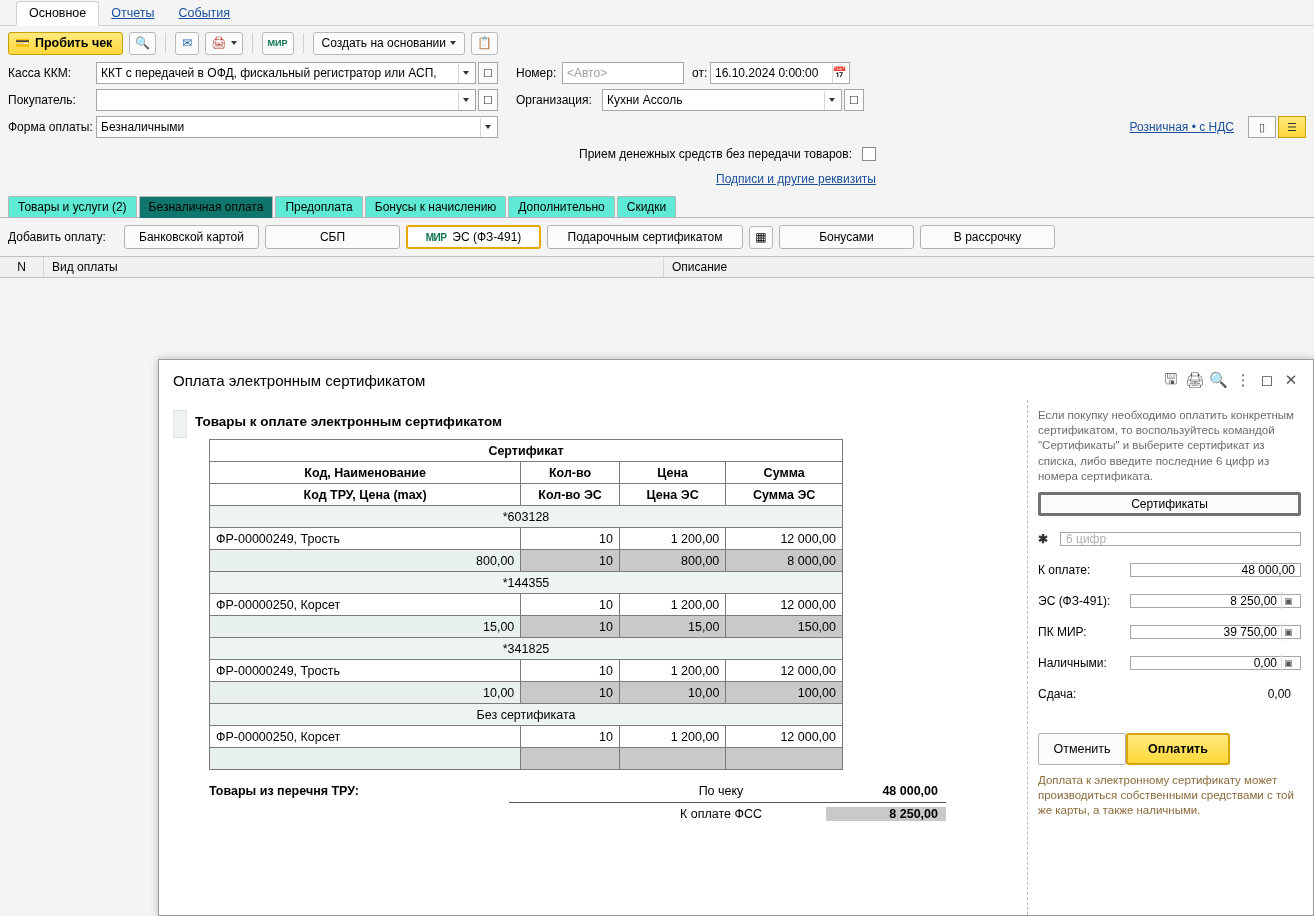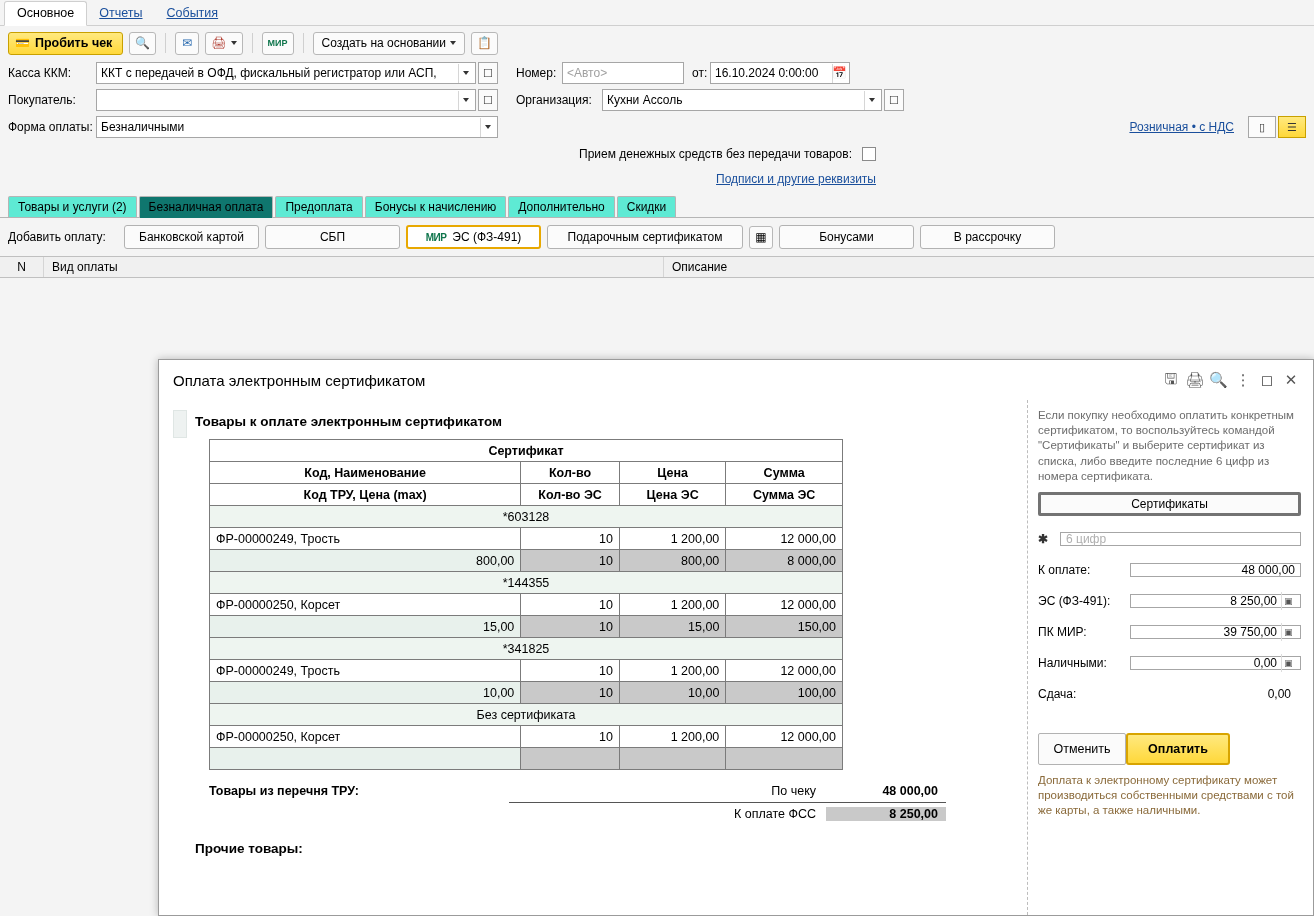--- a/index.html
+++ b/index.html
@@ -11,21 +11,21 @@
     font-family: "Liberation Sans", sans-serif;
     font-size: 12px;
     color: #000;
   }
   
   .topnav {
     height: 26px;
     background: #f4f4f4;
     display: flex;
     align-items: flex-end;
-    padding-left: 4px;
+    padding-left: 16px;
     border-bottom: 1px solid #cfcfcf;
   }
   .topnav .tab {
     padding: 4px 12px 5px 12px;
     font-size: 12.5px;
     cursor: default;
   }
   .topnav .tab.active {
     background: #fff;
     border: 1px solid #cfcfcf;
@@ -188,21 +188,21 @@
   table.cert td, table.cert th { border: 1px solid #7b7b7b; padding: 2px 6px; height: 22px; }
   table.cert th { text-align: center; font-weight: bold; }
   .row-sub td { background: #c9c9c9; text-align: right; }
   .row-sub td.first { background: #e8f1ec; }
   .grp td { background: #eef5f0; text-align: center; }
   .num { text-align: right; }
 
   .totals { margin-left: 36px; width: 737px; margin-top: 10px; font-size: 12.5px; }
   .totrow { display: flex; align-items: center; height: 22px; }
   .totrow .lbl { font-weight: bold; flex: 1; }
-  .totrow .mid { width: 200px; text-align: right; padding-right: 10px; }
+  .totrow .mid { width: 200px; text-align: center; padding-right: 10px; }
   .totrow .amt { width: 120px; text-align: right; font-weight: bold; padding-right: 8px; }
   .totrow.gray .amt { background: #c9c9c9; }
   .hr-t { border-top: 1px solid #555; width: 437px; margin-left: 300px; }
 
   .hint { font-size: 11.5px; color: #6c6c6c; line-height: 1.32; }
   .rbtn {
     height: 24px; border: 3px solid #737373; background: #fbfbfb;
     display: flex; align-items: center; justify-content: center;
     font-size: 12px; border-radius: 2px; margin: 8px 0 10px 0;
   }
@@ -293,21 +293,21 @@
   <div class="frow">
     <div class="flabel" style="width:88px;">Покупатель:</div>
     <div class="fld" style="width:380px;">
       <span class="val"></span>
       <span class="drop">
           <span class="caret"></span>
         </span>
     </div>
     <div class="extbtn">☐</div>
     <div class="flabel" style="width:104px;padding-left:18px;">Организация:</div>
-    <div class="fld" style="width:280px;">
+    <div class="fld" style="width:240px;">
       <span class="val">Кухни Ассоль</span>
       <span class="drop">
           <span class="caret"></span>
         </span>
     </div>
     <div class="extbtn">☐</div>
   </div>
 
   <div class="frow">
     <div class="flabel" style="width:88px;">Форма оплаты:</div>
@@ -481,21 +481,20 @@
           <div class="amt">48 000,00</div>
         </div>
         <div class="hr-t"></div>
         <div class="totrow gray">
           <div class="lbl"></div>
           <div class="mid">К оплате ФСС</div>
           <div class="amt">8 250,00</div>
         </div>
       </div>
 
-      <div class="sect-title" style="margin-top:16px;">Прочие товары:</div>
     </div>
 
     <div class="modal-right">
       <div class="hint">Если покупку необходимо оплатить конкретным сертификатом, то воспользуйтесь командой "Сертификаты" и выберите сертификат из списка, либо введите последние 6 цифр из номера сертификата.</div>
       <div class="rbtn">
           <span>Сертификаты</span>
         </div>
 
       <div class="rrow">
         <div class="req">✱</div>

